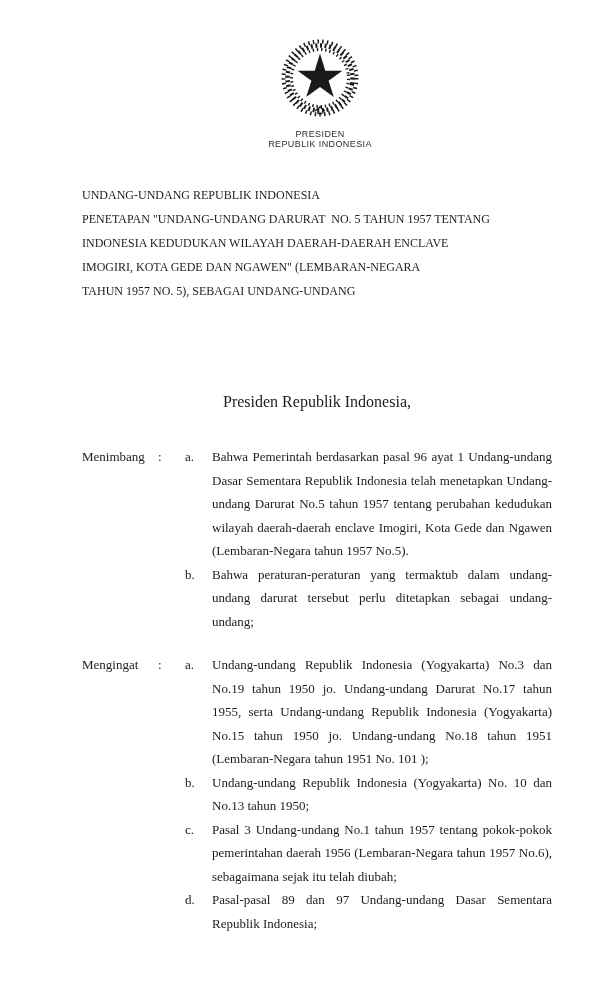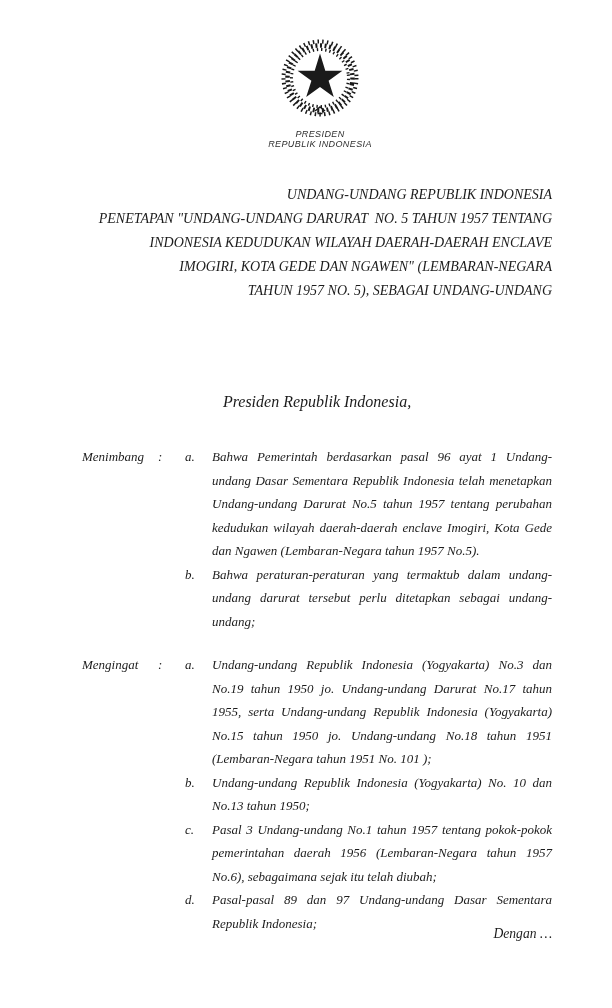--- a/index.html
+++ b/index.html
@@ -4,38 +4,37 @@
 <style>
   html, body { margin: 0; padding: 0; background: #ffffff; }
   .page {
     position: relative;
     width: 612px;
     height: 1008px;
     background: #ffffff;
     font-family: "Liberation Serif", serif;
     color: #1c1c1c;
     overflow: hidden;
-    font-style: italic;
   }
 
   
   .seal { position: absolute; left: 280px; top: 38px; width: 80px; height: 80px; }
   .seal svg { display: block; width: 80px; height: 80px; }
   .seal-text {
     position: absolute; left: 220px; top: 129px; width: 200px;
     text-align: center;
     font-family: "Liberation Sans", sans-serif;
     font-size: 9px; line-height: 10px; letter-spacing: 0.4px;
     color: #2e2e2e;
   }
 
   
   .title-block {
     position: absolute; left: 82px; top: 183px; width: 470px;
-    text-align: right; font-size: 14px; line-height: 24px;
+    text-align: left; font-size: 12px; line-height: 24px;
   }
   .title-line { white-space: pre; }
 
   
   .salutation {
     position: absolute; left: 82px; top: 390px; width: 470px;
     text-align: center; font-size: 16px; line-height: 24px;
   }
 
   
@@ -124,15 +123,14 @@
         </div>
         <div class="item">
           <div class="item-marker">d.</div>
           <div class="item-text">Pasal-pasal 89 dan 97 Undang-undang Dasar Sementara Republik Indonesia;</div>
         </div>
       </div>
     </div>
 
   </div>
 
-  <div class="catchword">Dengan …</div>
 
 </div>
 
 </body></html>

